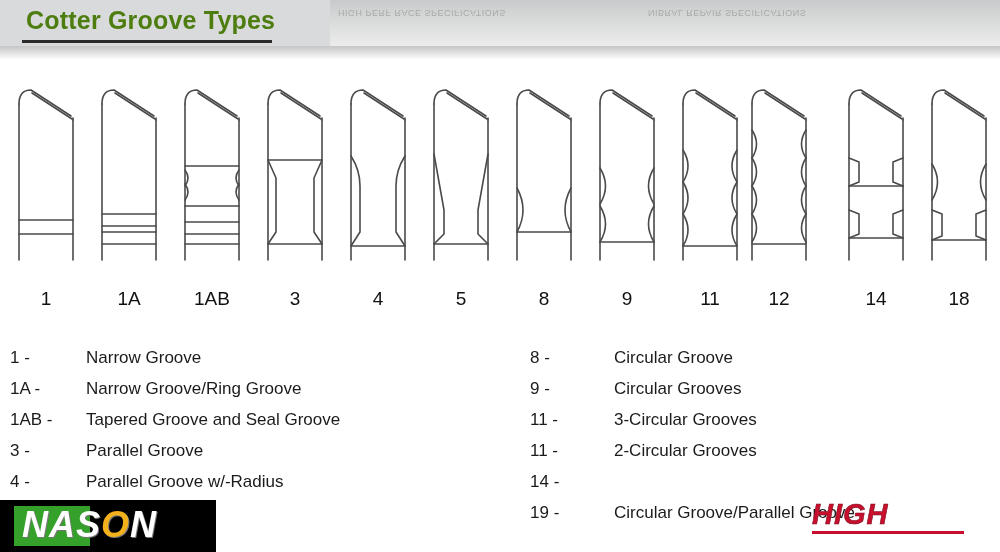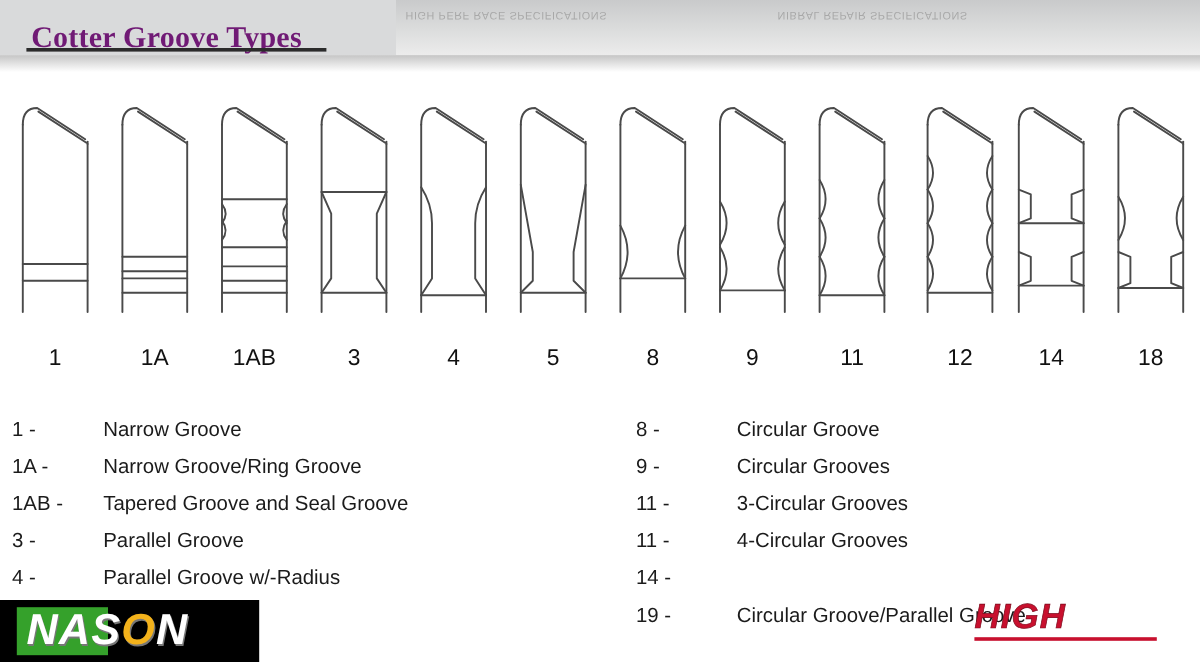--- a/index.html
+++ b/index.html
@@ -36,26 +36,26 @@
     position: absolute;
     left: 330px;
     top: 0;
     width: 670px;
     height: 46px;
     background: linear-gradient(180deg, #c9cacb 0%, #dcdddd 55%, #ececec 100%);
   }
   .header-title {
     position: absolute;
     left: 26px;
-    top: 18px;
+    top: 6px;
     font-size: 25px;
     font-weight: bold;
-    color: #701a75;
+    color: #4d7c0f;
     letter-spacing: 0.2px;
-    font-family: Liberation Serif, serif;
+    font-family: Liberation Sans, sans-serif;
   }
   .header-underline {
     position: absolute;
     left: 22px;
     top: 40px;
     width: 250px;
     height: 3px;
     background: #2b2b2b;
   }
   .ghost-text {
@@ -362,21 +362,21 @@
             <path d="M70 68 Q60 84 70 100"></path>
             <path d="M16 100 Q26 116 16 132"></path>
             <path d="M70 100 Q60 116 70 132"></path>
             <path d="M16 132 Q26 148 16 164"></path>
             <path d="M70 132 Q60 148 70 164"></path>
             <path d="M16 164 L70 164"></path>
           </g>
         </svg>
         <div class="pin-label">11</div>
       </div>
-      <div class="pin-col" style="left: 757px;">
+      <div class="pin-col" style="left: 736px;">
         <svg class="pin-svg" width="86" height="200" viewBox="0 0 86 200" xmlns="http://www.w3.org/2000/svg">
           <g fill="none" stroke="#4a4a4a" stroke-width="1.6" stroke-linejoin="round" stroke-linecap="round">
             <path d="M16 22 Q16 8 28 8 L68 34"></path>
             <path d="M70 38 L70 38"></path>
             <path d="M70 36 L70 178"></path>
             <path d="M29 11 L69 37"></path>
             <path d="M16 22 L16 178"></path>
             <path d="M16 48 Q25 62 16 76"></path>
             <path d="M70 48 Q61 62 70 76"></path>
             <path d="M16 76 Q25 90 16 104"></path>
@@ -462,21 +462,21 @@
       <div class="legend-row">
         <div class="legend-key">9 -</div>
         <div class="legend-desc">Circular Grooves</div>
       </div>
       <div class="legend-row">
         <div class="legend-key">11 -</div>
         <div class="legend-desc">3-Circular Grooves</div>
       </div>
       <div class="legend-row">
         <div class="legend-key">11 -</div>
-        <div class="legend-desc">4-Circular Grooves</div>
+        <div class="legend-desc">2-Circular Grooves</div>
       </div>
       <div class="legend-row">
         <div class="legend-key">14 -</div>
       </div>
       <div class="legend-row">
         <div class="legend-key">19 -</div>
         <div class="legend-desc">Circular Groove/Parallel Groove</div>
       </div>
     </div>
 

